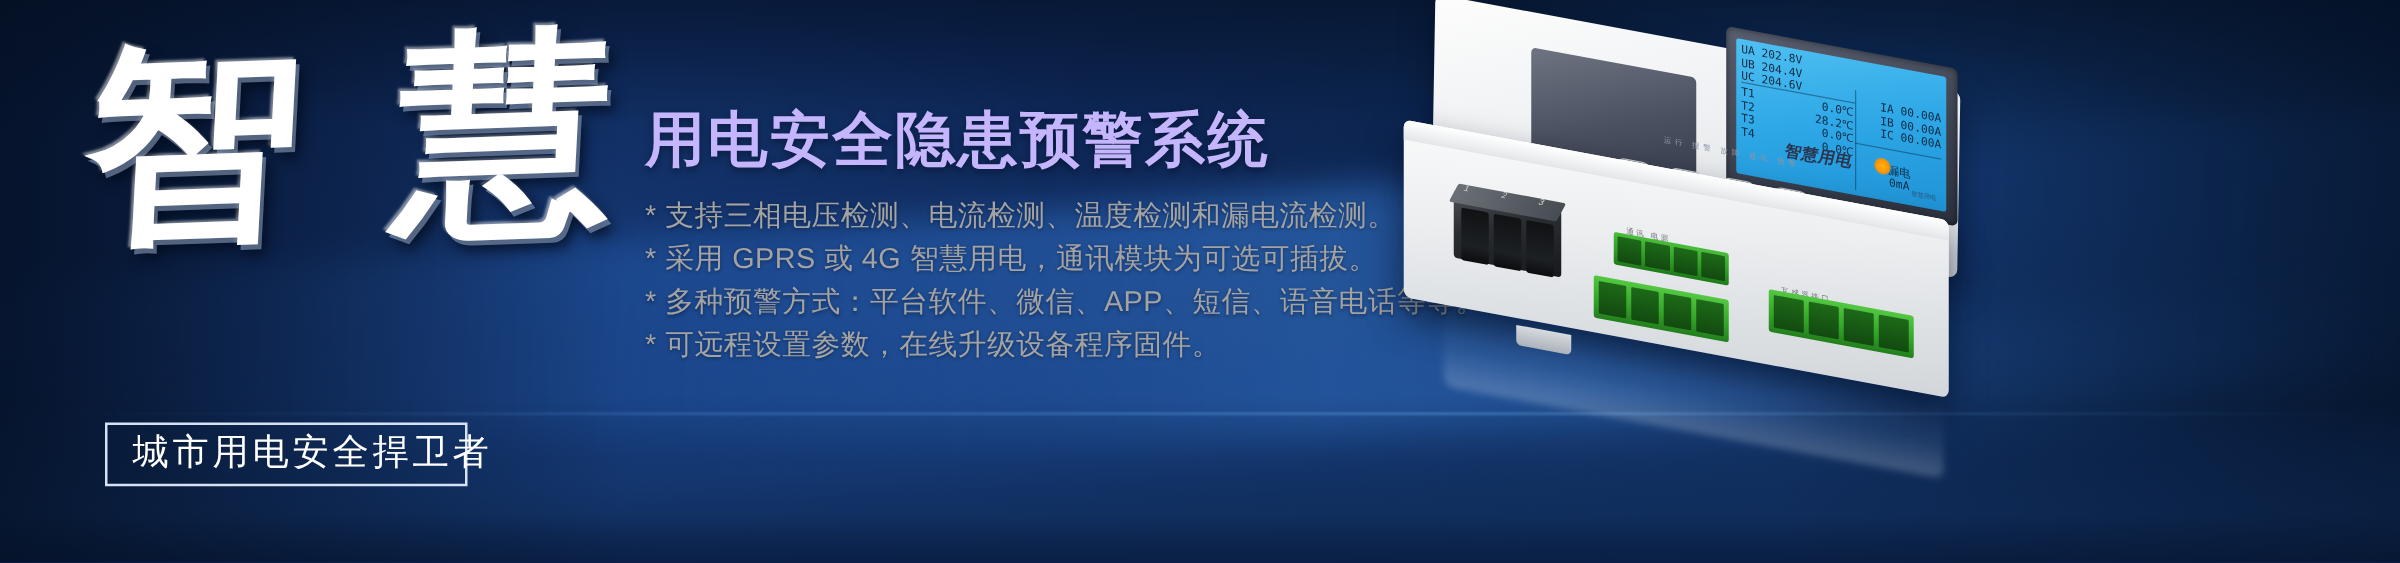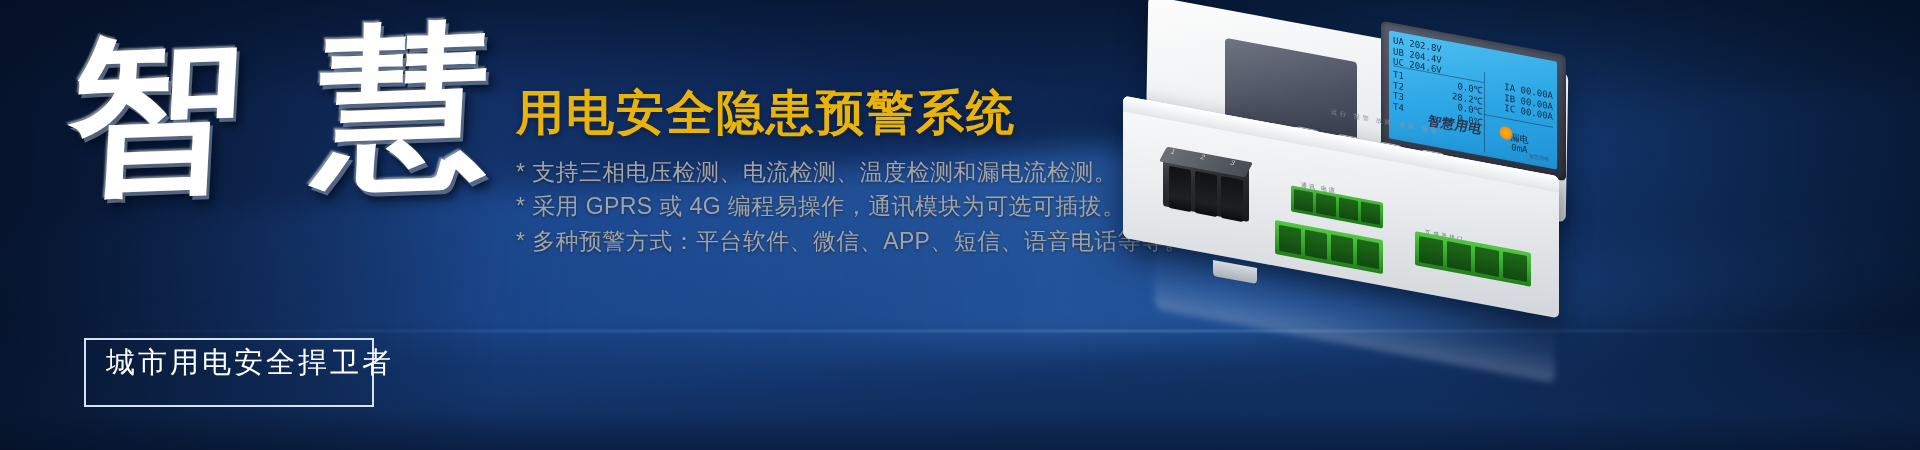--- a/index.html
+++ b/index.html
@@ -101,21 +101,21 @@
       3px 4px 0 rgba(150,170,200,0.55),
       6px 8px 10px rgba(2,10,26,0.75),
       -2px -2px 2px rgba(255,255,255,0.5);
     transform: skewX(-5deg) rotate(-2deg);
   }
   .tagline-box {
     position: absolute;
     left: 22px;
     top: 320px;
     border: 2px solid #d5e2f3;
-    padding: 7px 20px 27px 20px;
+    padding: 7px 20px 9px 20px;
     box-sizing: border-box;
     width: 290px;
     text-align: left;
   }
   .tagline-text {
     font-size: 29px;
     color: #ffffff;
     letter-spacing: 3px;
     line-height: 1.06;
     white-space: nowrap;
@@ -124,21 +124,21 @@
   
   .copy-block {
     position: absolute;
     left: 516px;
     top: 86px;
     width: 660px;
   }
   .headline {
     font-size: 48px;
     font-weight: 700;
-    color: #eab308;
+    color: #c4b5fd;
     letter-spacing: 2px;
     line-height: 1.12;
     white-space: nowrap;
     text-shadow: 0 2px 6px rgba(2,10,26,0.5);
   }
   .bullets {
     margin-top: 18px;
   }
   .bullet {
     font-size: 23px;
@@ -525,22 +525,23 @@
     <div class="calligraphy">智 慧</div>
     <div class="tagline-box">
       <div class="tagline-text">城市用电安全捍卫者</div>
     </div>
   </div>
 
   <div class="copy-block">
     <div class="headline">用电安全隐患预警系统</div>
     <div class="bullets">
       <div class="bullet">* 支持三相电压检测、电流检测、温度检测和漏电流检测。</div>
-      <div class="bullet">* 采用 GPRS 或 4G 编程易操作，通讯模块为可选可插拔。</div>
+      <div class="bullet">* 采用 GPRS 或 4G 智慧用电，通讯模块为可选可插拔。</div>
       <div class="bullet">* 多种预警方式：平台软件、微信、APP、短信、语音电话等等。</div>
+      <div class="bullet">* 可远程设置参数，在线升级设备程序固件。</div>
     </div>
   </div>
 
   <div class="device-wrap">
     <div class="device">
 
       <div class="dev-topface"></div>
       <div class="dev-greypanel"></div>
 
       <div class="dev-lcd-bezel"></div>

